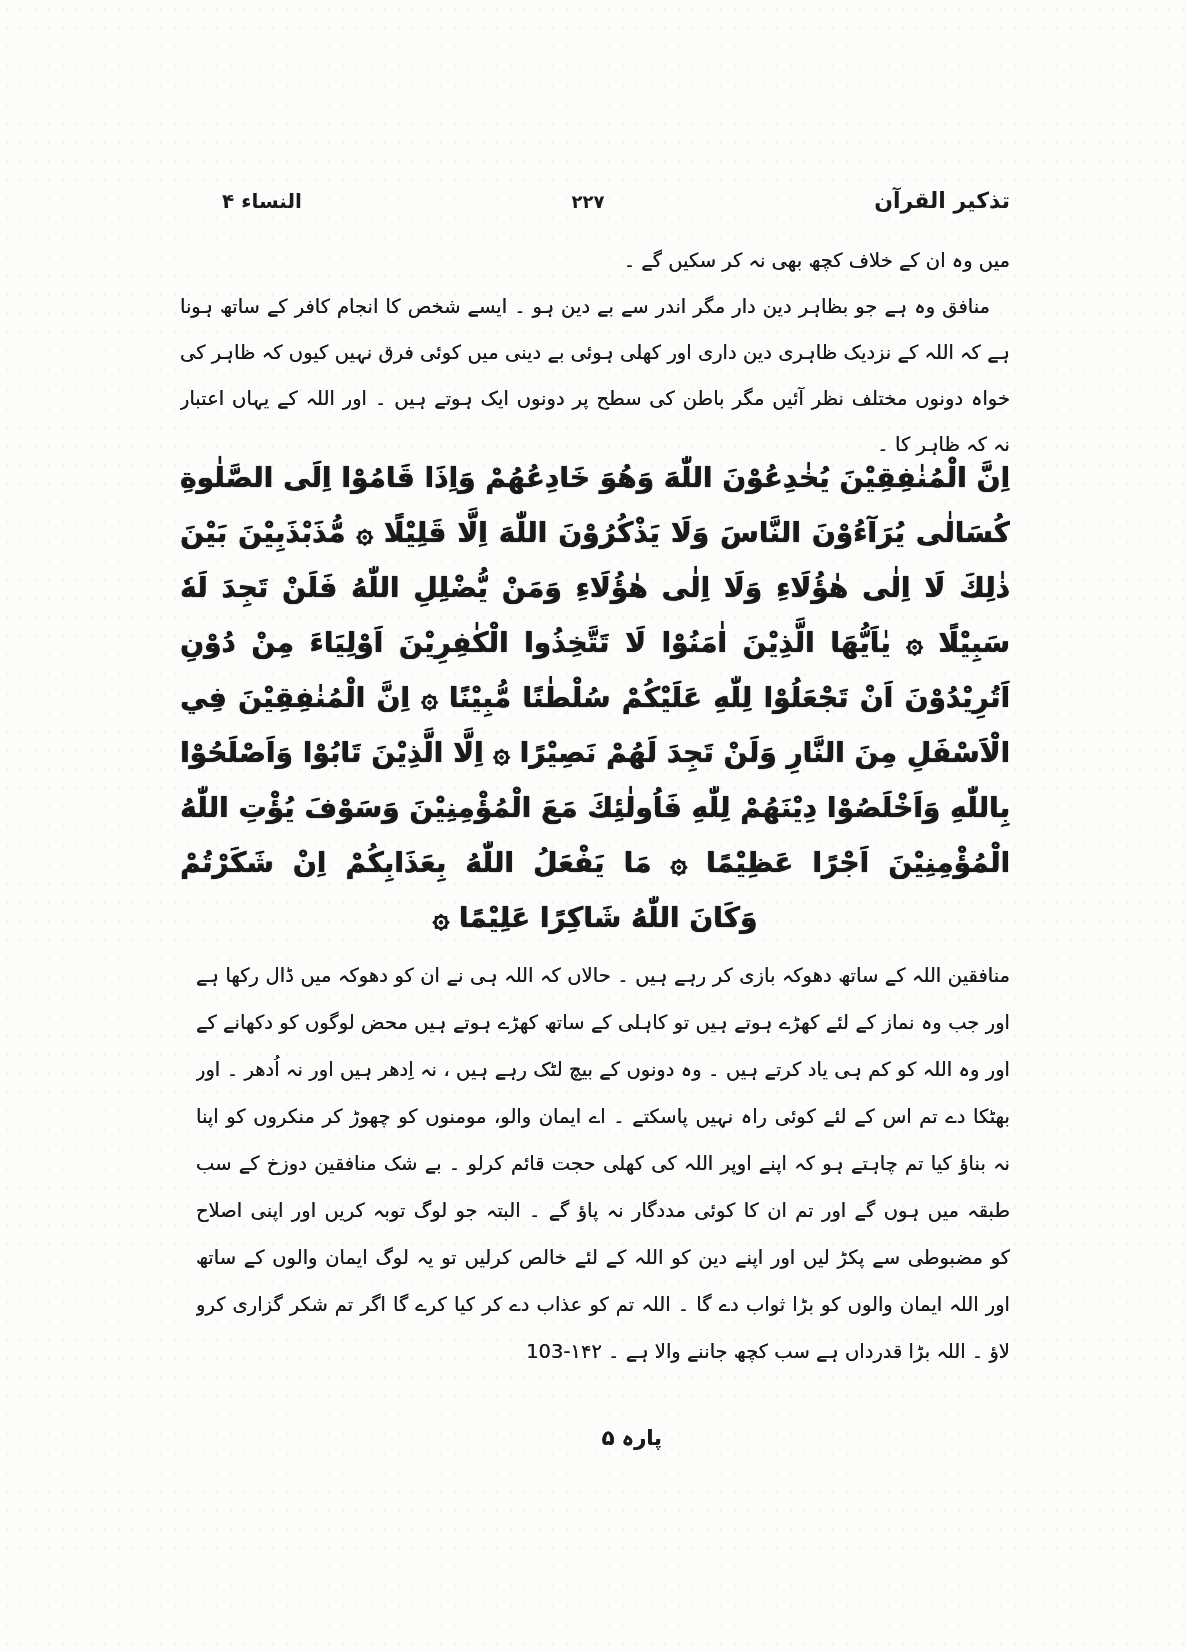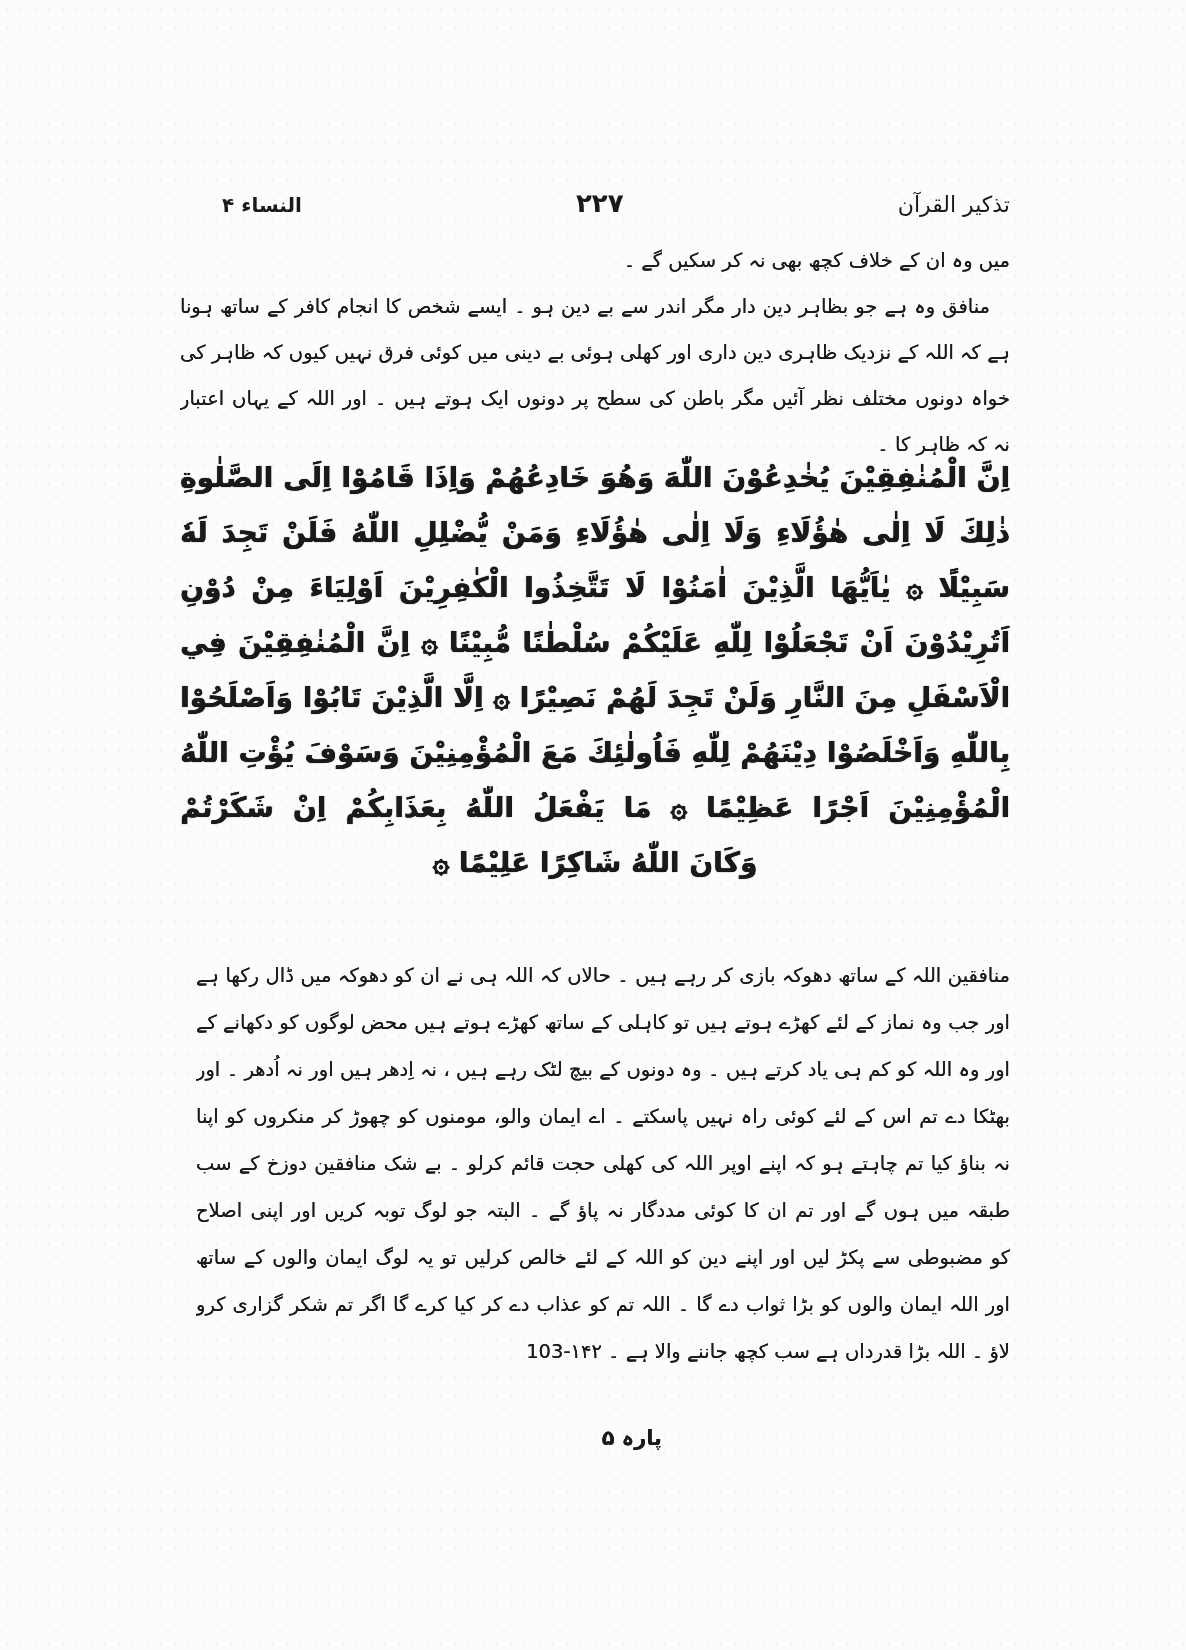--- a/index.html
+++ b/index.html
@@ -19,22 +19,22 @@
     direction:rtl;
     overflow:hidden;
   }
   .content{position:absolute;right:176px;top:0;width:830px;}
   
   .hdr{
     position:absolute;top:188px;right:0;left:0;
     display:flex;justify-content:space-between;align-items:baseline;
     padding-left:42px;box-sizing:border-box;
   }
-  .hdr .book{font-size:22px;font-weight:normal;letter-spacing:0.5px;}
-  .hdr .pno{font-size:26px;font-weight:bold;}
+  .hdr .book{font-size:22px;font-weight:bold;letter-spacing:0.5px;}
+  .hdr .pno{font-size:18px;font-weight:bold;}
   .hdr .surah{font-size:20px;font-weight:bold;}
   
   .ln,.qln,.tln{
     direction:rtl;
     overflow:hidden;
     text-align:justify;
     text-align-last:justify;
   }
   .end{text-align:right;text-align-last:right;}
   .center{text-align:right;text-align-last:center;}
@@ -80,20 +80,21 @@
     <div class="commentary-top">
       <div class="ln end">میں وہ ان کے خلاف کچھ بھی نہ کر سکیں گے ۔</div>
       <div class="ln indent">منافق وہ ہے جو بظاہر دین دار مگر اندر سے بے دین ہو ۔ ایسے شخص کا انجام کافر کے ساتھ ہونا بتاتا</div>
       <div class="ln">ہے کہ اللہ کے نزدیک ظاہری دین داری اور کھلی ہوئی بے دینی میں کوئی فرق نہیں کیوں کہ ظاہر کی سطح پر</div>
       <div class="ln">خواہ دونوں مختلف نظر آئیں مگر باطن کی سطح پر دونوں ایک ہوتے ہیں ۔ اور اللہ کے یہاں اعتبار باطن کا ہے</div>
       <div class="ln end">نہ کہ ظاہر کا ۔</div>
     </div>
 
     <div class="quran">
       <div class="qln">اِنَّ الْمُنٰفِقِيْنَ يُخٰدِعُوْنَ اللّٰهَ وَهُوَ خَادِعُهُمْ وَاِذَا قَامُوْا اِلَى الصَّلٰوةِ قَامُوْا</div>
+      <div class="qln">كُسَالٰى يُرَآءُوْنَ النَّاسَ وَلَا يَذْكُرُوْنَ اللّٰهَ اِلَّا قَلِيْلًا ۞ مُّذَبْذَبِيْنَ بَيْنَ</div>
       <div class="qln">ذٰلِكَ لَا اِلٰى هٰؤُلَاءِ وَلَا اِلٰى هٰؤُلَاءِ وَمَنْ يُّضْلِلِ اللّٰهُ فَلَنْ تَجِدَ لَهٗ</div>
       <div class="qln">سَبِيْلًا ۞ يٰاَيُّهَا الَّذِيْنَ اٰمَنُوْا لَا تَتَّخِذُوا الْكٰفِرِيْنَ اَوْلِيَاءَ مِنْ دُوْنِ الْمُؤْمِنِيْنَ</div>
       <div class="qln">اَتُرِيْدُوْنَ اَنْ تَجْعَلُوْا لِلّٰهِ عَلَيْكُمْ سُلْطٰنًا مُّبِيْنًا ۞ اِنَّ الْمُنٰفِقِيْنَ فِي الدَّرْكِ</div>
       <div class="qln">الْاَسْفَلِ مِنَ النَّارِ وَلَنْ تَجِدَ لَهُمْ نَصِيْرًا ۞ اِلَّا الَّذِيْنَ تَابُوْا وَاَصْلَحُوْا وَاعْتَصَمُوْا</div>
       <div class="qln">بِاللّٰهِ وَاَخْلَصُوْا دِيْنَهُمْ لِلّٰهِ فَاُولٰئِكَ مَعَ الْمُؤْمِنِيْنَ وَسَوْفَ يُؤْتِ اللّٰهُ</div>
       <div class="qln">الْمُؤْمِنِيْنَ اَجْرًا عَظِيْمًا ۞ مَا يَفْعَلُ اللّٰهُ بِعَذَابِكُمْ اِنْ شَكَرْتُمْ وَاٰمَنْتُمْ</div>
       <div class="qln center">وَكَانَ اللّٰهُ شَاكِرًا عَلِيْمًا ۞</div>
     </div>
 
     <div class="translation">

